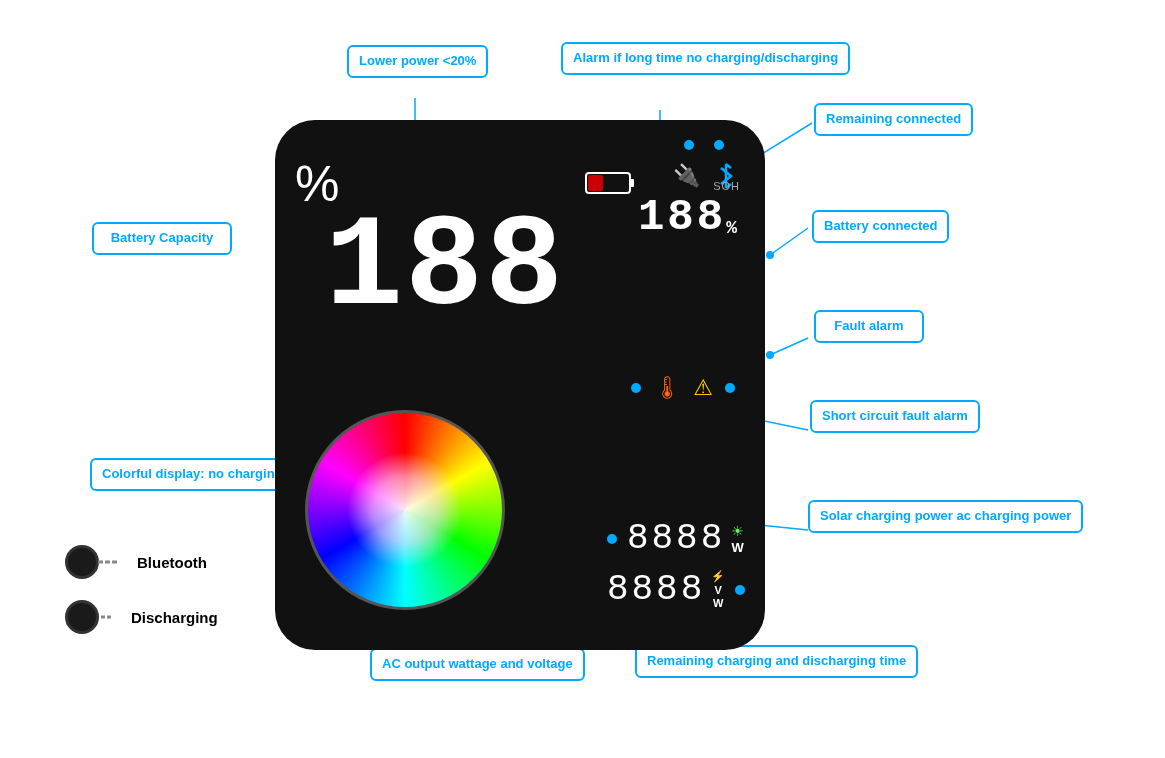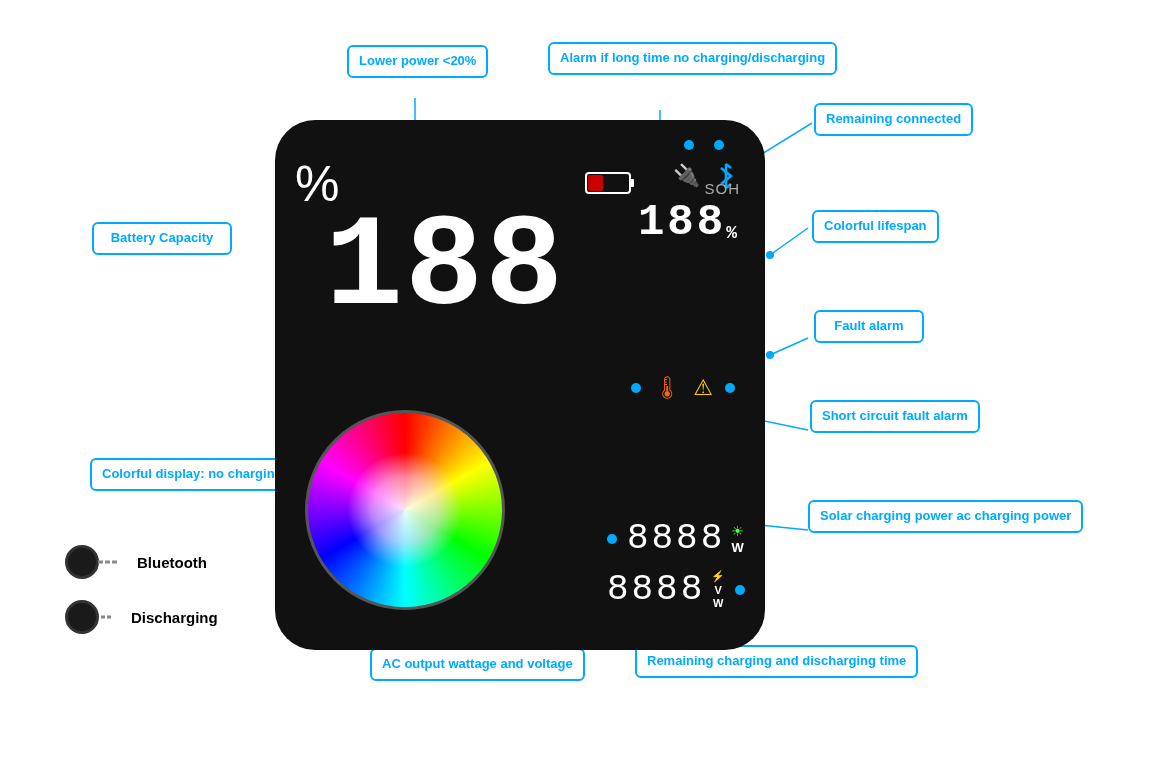--- a/index.html
+++ b/index.html
@@ -168,29 +168,29 @@
   <circle cx="310" cy="490" r="4" fill="#00aaff"></circle>
   <circle cx="770" cy="355" r="4" fill="#00aaff"></circle>
   <circle cx="760" cy="420" r="4" fill="#00aaff"></circle>
   <circle cx="760" cy="525" r="4" fill="#00aaff"></circle>
   <circle cx="440" cy="635" r="4" fill="#00aaff"></circle>
   <circle cx="660" cy="638" r="4" fill="#00aaff"></circle>
 </svg>
 
 <div class="label-box" style="left:347px; top:45px; min-width:130px;">Lower power &lt;20%</div>
 
-<div class="label-box" style="left:548px; top:42px; min-width:150px;">Alarm if long time no
+<div class="label-box" style="left:561px; top:42px; min-width:150px;">Alarm if long time no
 charging/discharging</div>
 
 <div class="label-box" style="left:814px; top:103px; min-width:120px;">Remaining
 connected</div>
 
 <div class="label-box" style="left:92px; top:222px; min-width:140px;">Battery Capacity</div>
 
-<div class="label-box" style="left:812px; top:210px; min-width:120px;">Colorful lifespan</div>
+<div class="label-box" style="left:812px; top:210px; min-width:120px;">Battery connected</div>
 
 <div class="label-box" style="left:90px; top:458px; min-width:145px;">Colorful display:
 no charging/
 discharging</div>
 
 <div class="label-box" style="left:814px; top:310px; min-width:110px;">Fault alarm</div>
 
 <div class="label-box" style="left:810px; top:400px; min-width:130px;">Short circuit
 fault alarm</div>
 
@@ -232,21 +232,21 @@
         <polyline points="4,6 14,14 4,22" fill="none" stroke="#00aaff" stroke-width="2.5"></polyline>
         <polyline points="4,6 14,14 14,14 4,22" fill="none" stroke="none"></polyline>
         <line x1="9" y1="2" x2="14" y2="6" stroke="#00aaff" stroke-width="2.5"></line>
         <line x1="9" y1="26" x2="14" y2="22" stroke="#00aaff" stroke-width="2.5"></line>
         <line x1="9" y1="2" x2="9" y2="26" stroke="#00aaff" stroke-width="2.5"></line>
       </svg>
     </div>
   </div>
 
   <div style="position:absolute; right:25px; top:60px;">
-    <div style="color:#aaa; font-size:15px; text-align:right; letter-spacing:1px;">SOH</div>
+    <div style="color:#aaa; font-size:11px; text-align:right; letter-spacing:1px;">SOH</div>
     <div style="font-family:'Courier New',monospace; font-size:44px; font-weight:bold; color:#fff; letter-spacing:3px; display:flex; align-items:flex-end;">
       <span>188</span>
       <span style="font-size:18px; margin-bottom:4px;">%</span>
     </div>
   </div>
 
   <div style="position:absolute; right:30px; top:255px; display:flex; gap:12px; align-items:center;">
     <div style="width:10px;height:10px;border-radius:50%;background:#00aaff;"></div>
 
     <span style="color:#ff6600; font-size:22px;">🌡</span>

